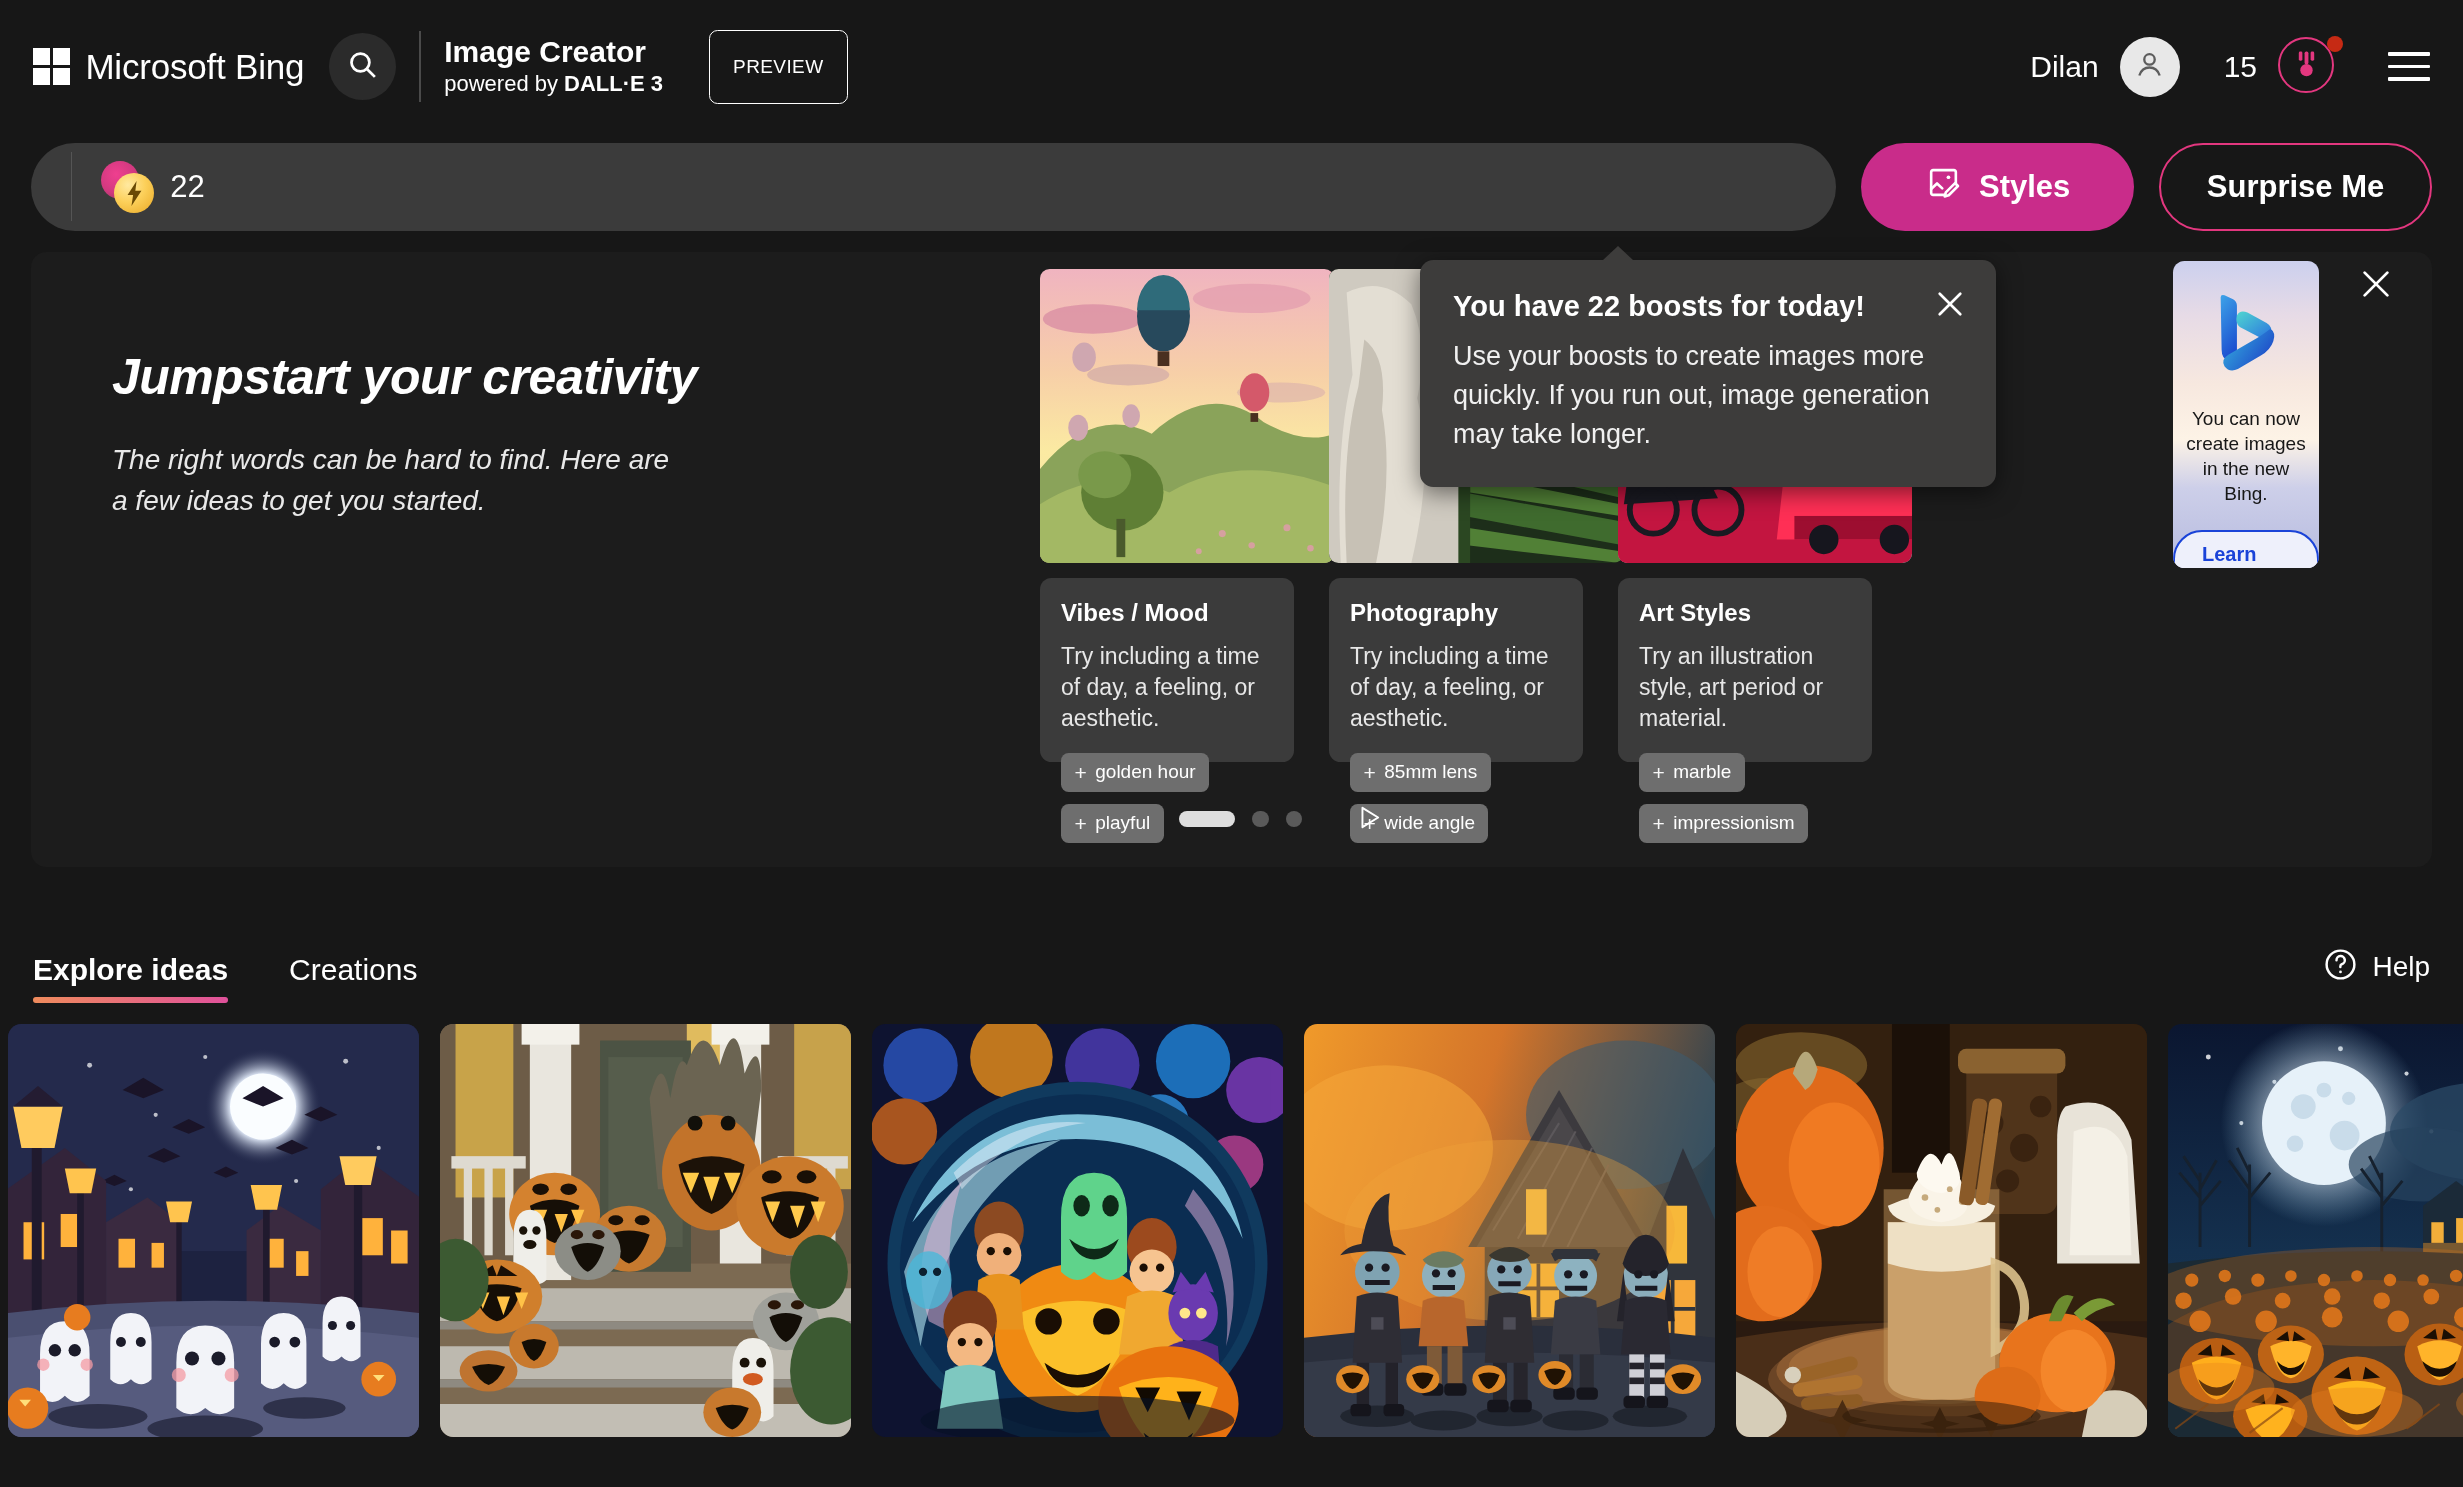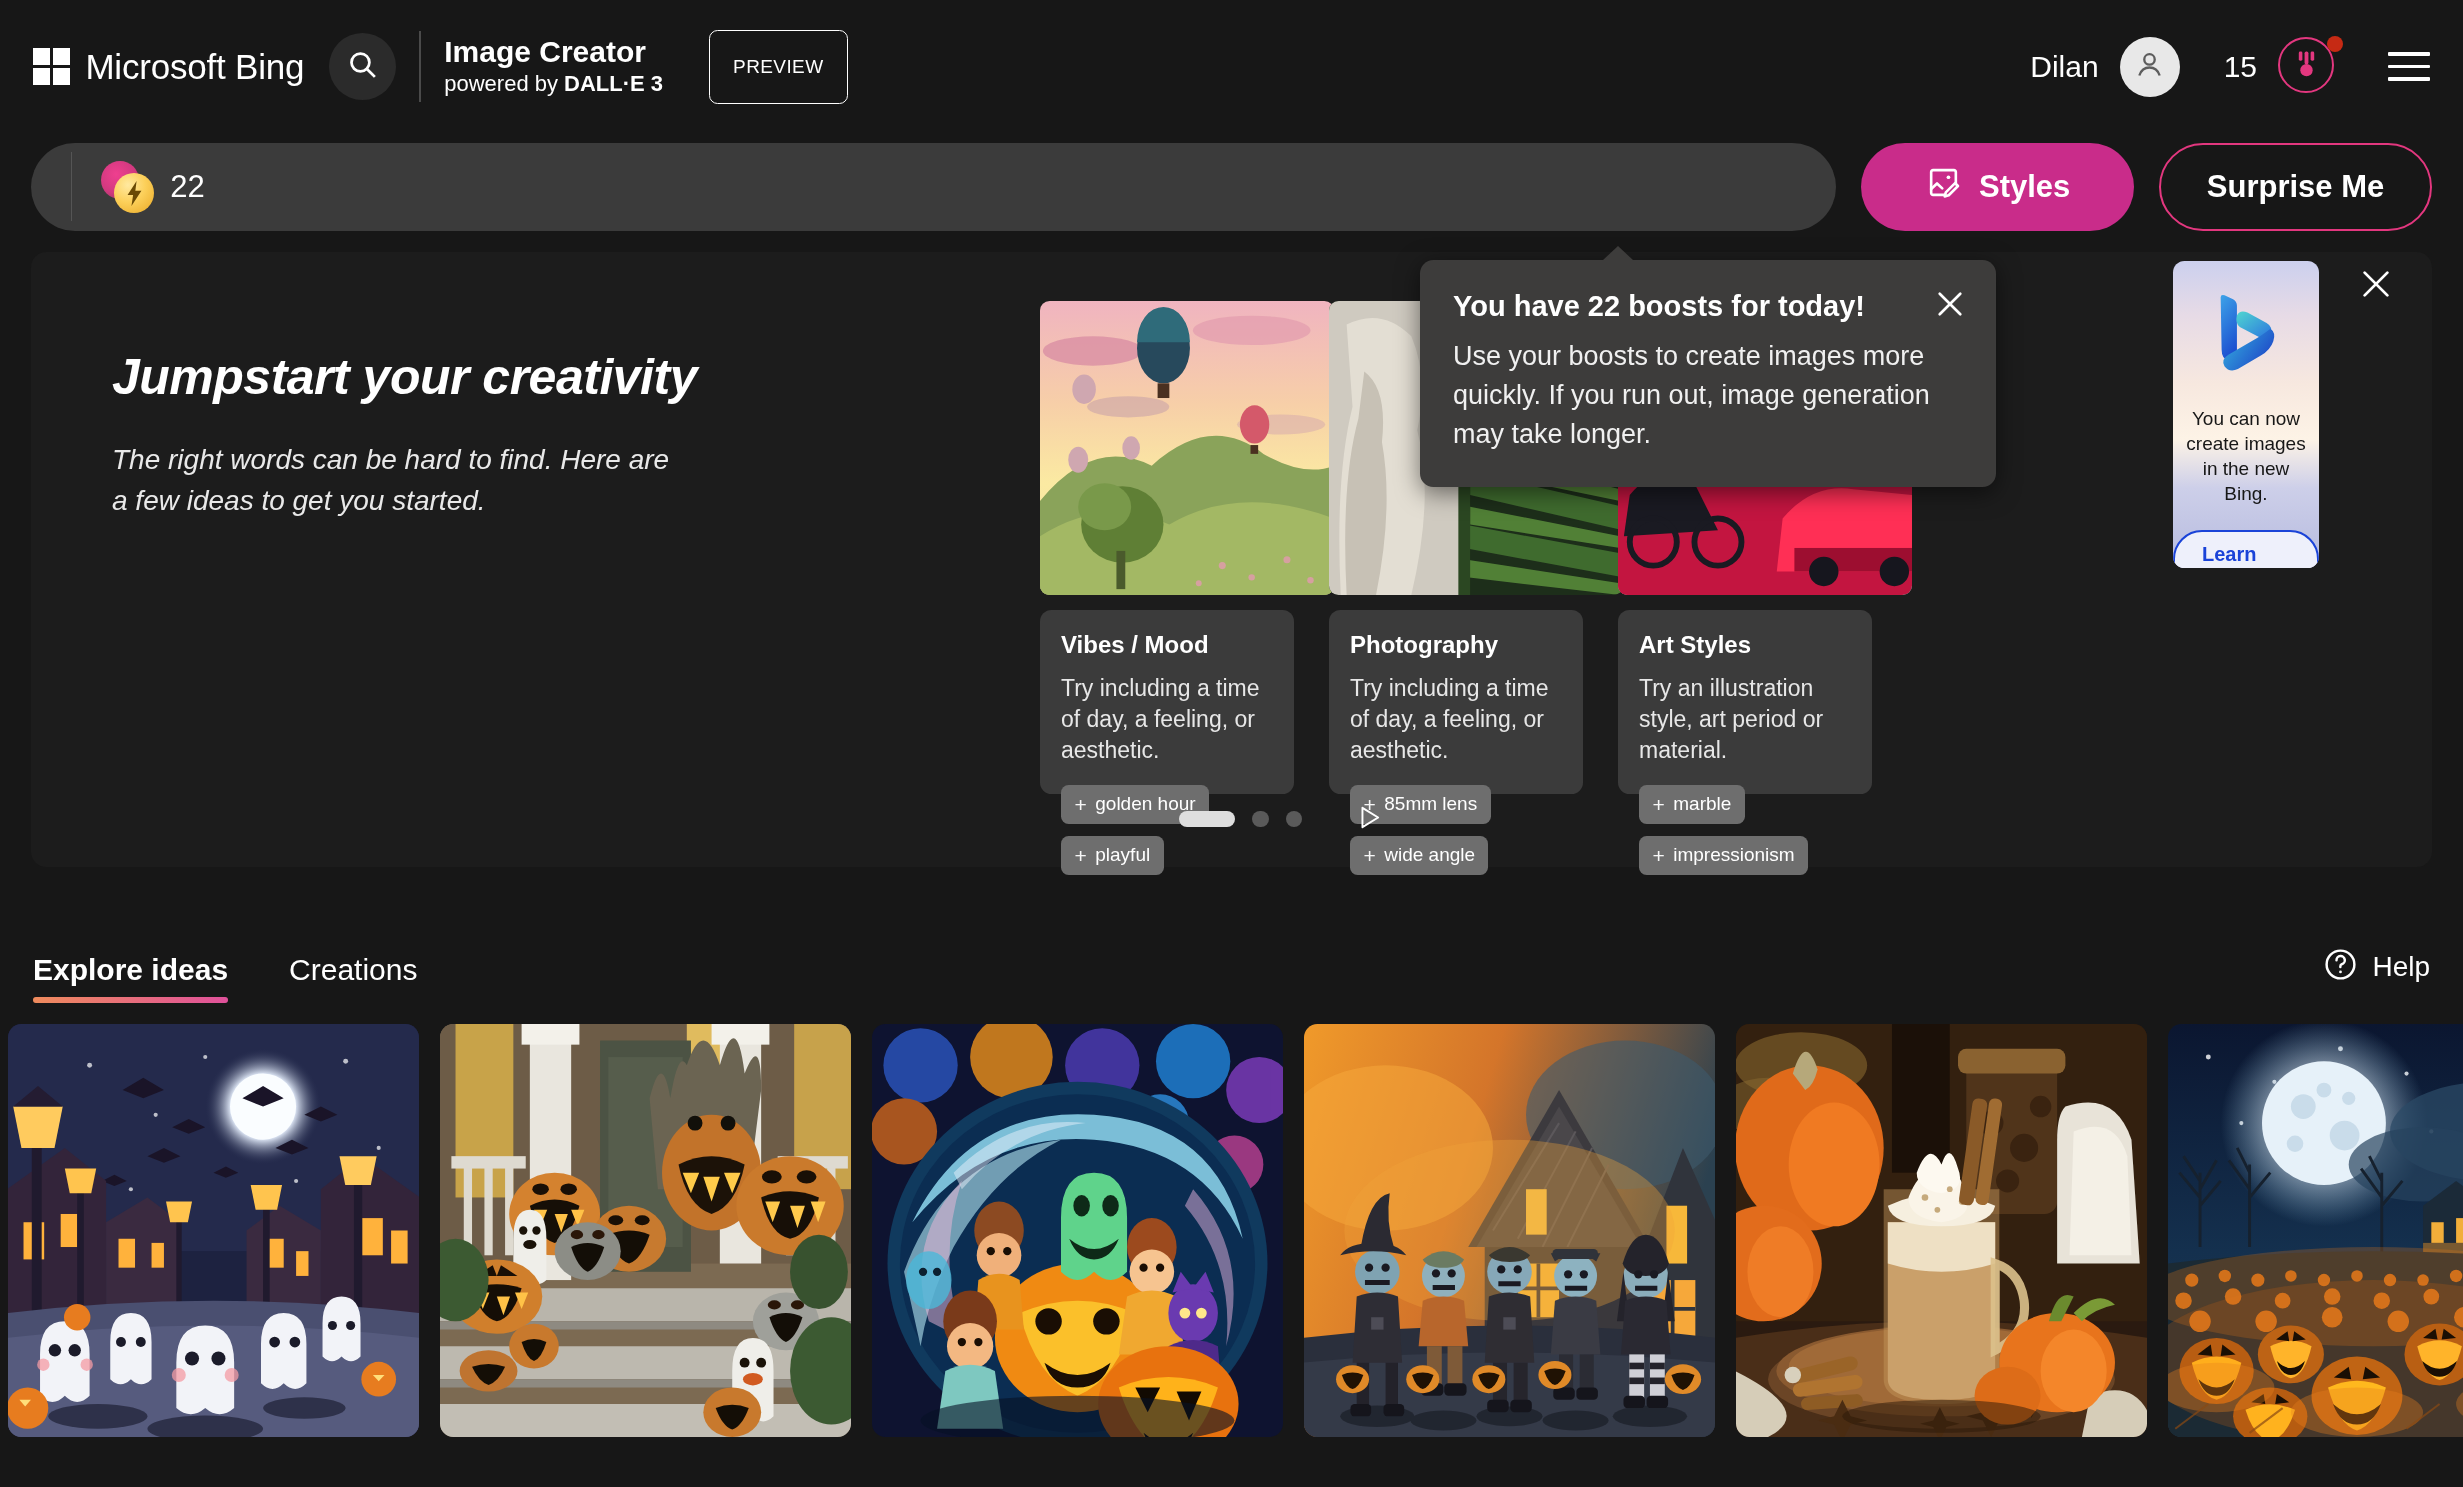--- a/index.html
+++ b/index.html
@@ -161,21 +161,21 @@
     background: #1c1c1c;
     border-radius: 15.4px;
     position: relative;
     display: flex;
   }
   .js-left { width: 1009px; padding: 96px 0 0 81px; font-style: italic; }
   .js-heading { font-size: 50px; font-weight: 700; letter-spacing: -0.5px; }
   .js-sub { font-size: 28px; color: #e9e9e9; line-height: 1.48; margin-top: 33px; max-width: 576px; }
 
   .js-cards { display: flex; gap: 35px; padding-top: 17.3px; }
-  .idea-col { width: 254px; margin-top: 32px; }
+  .idea-col { width: 254px; }
   .idea-thumb {
     width: 294px; height: 294px;
     border-radius: 9.6px;
     overflow: hidden;
     position: relative;
   }
   .idea-card {
     margin-top: 15.4px;
     background: #3b3b3b;
     border-radius: 11.5px;

